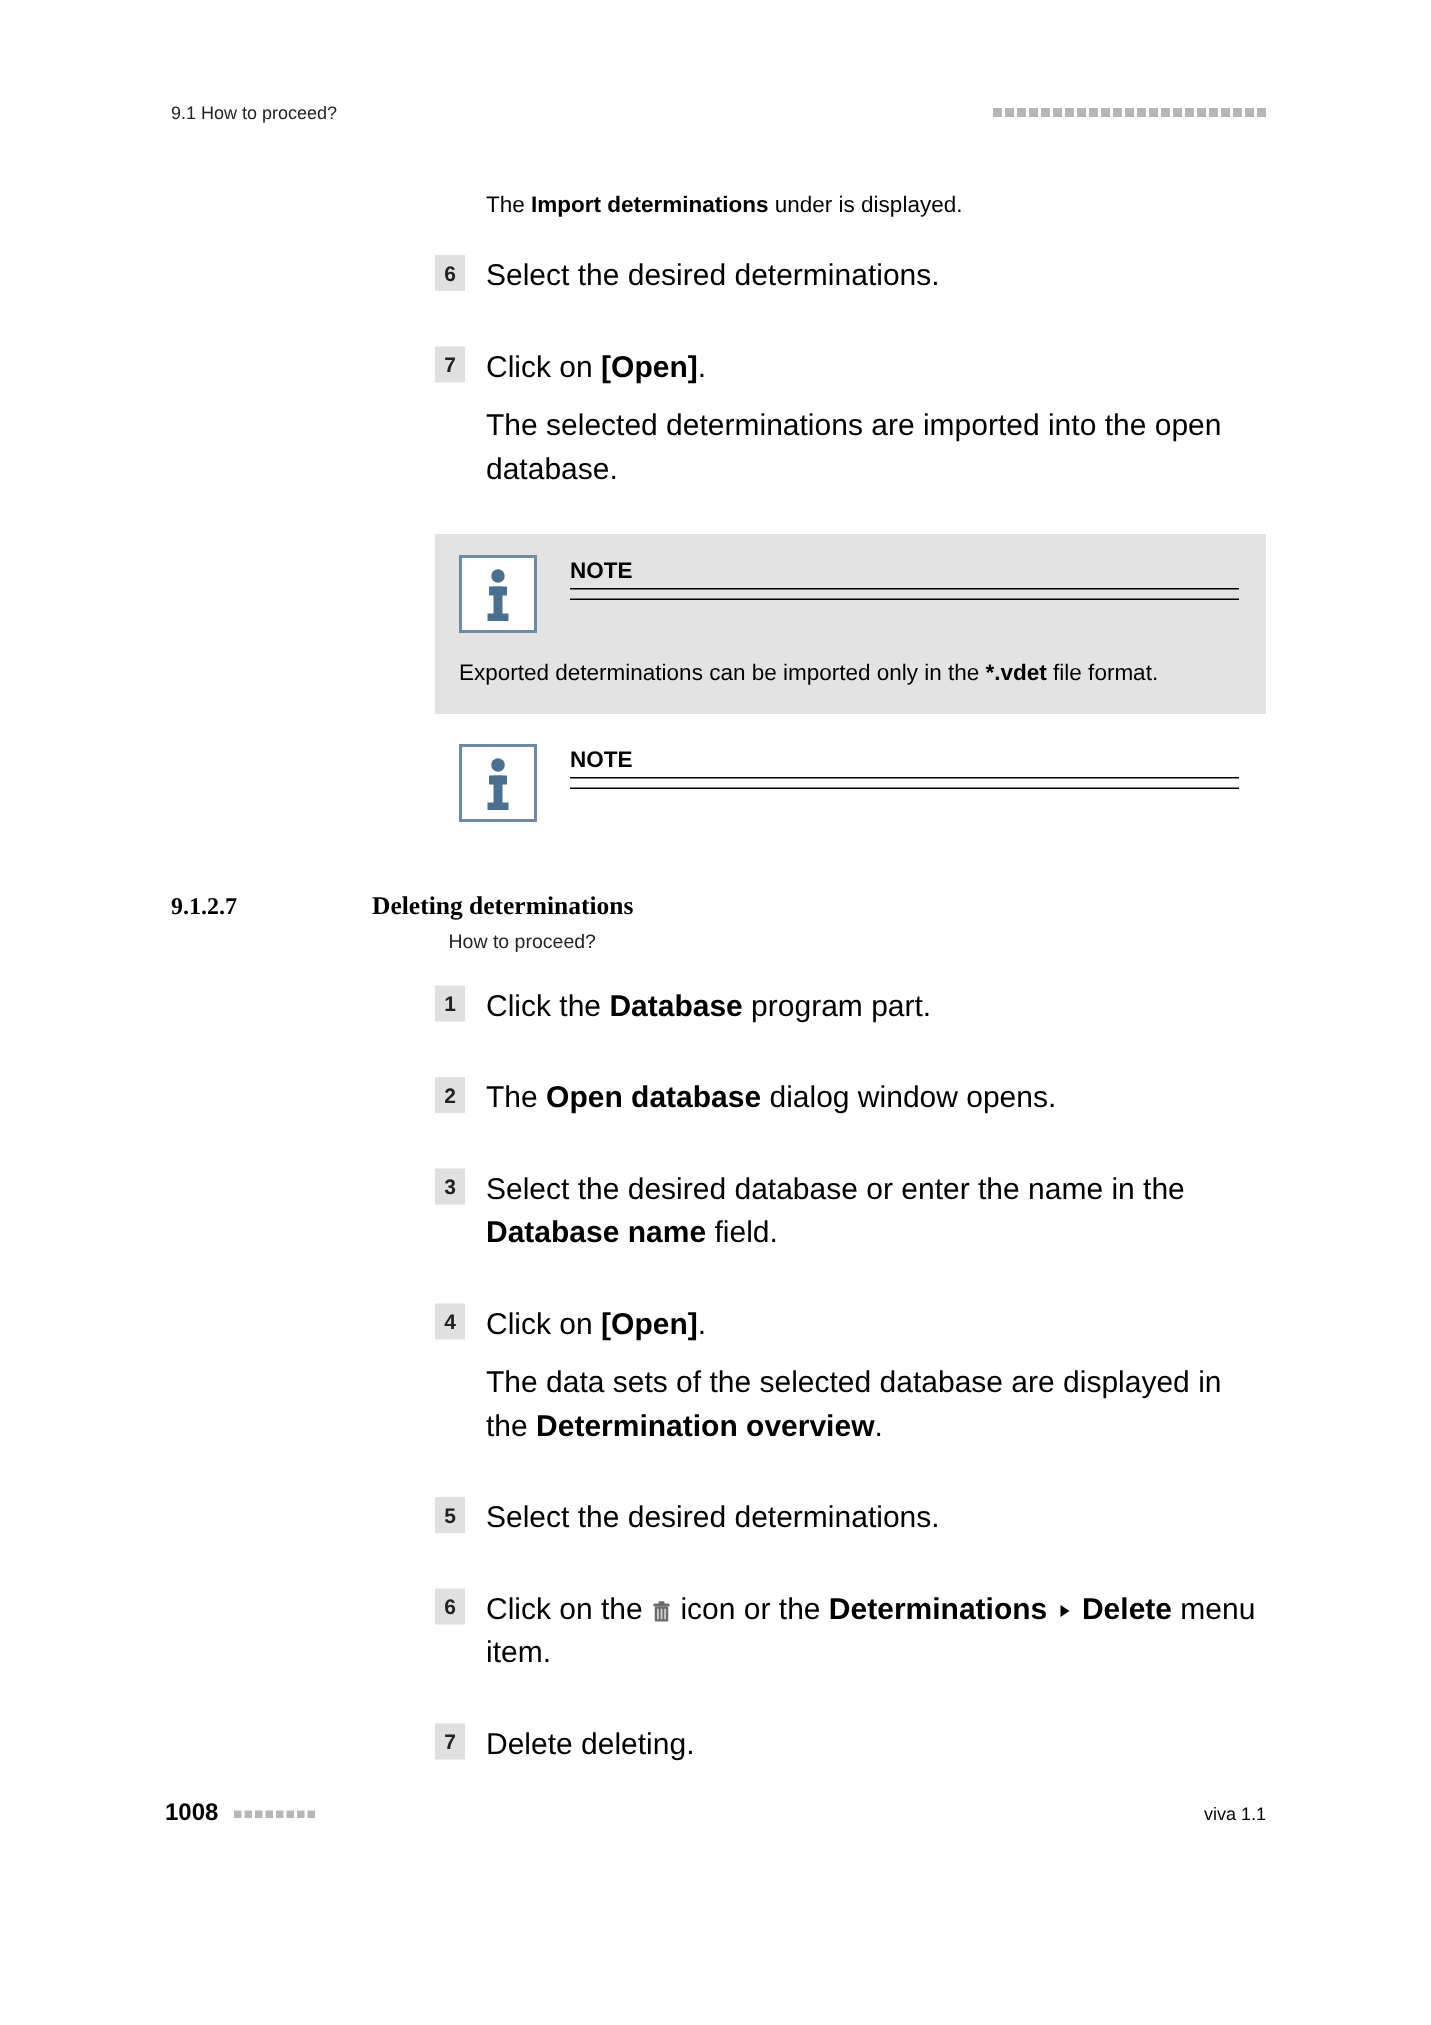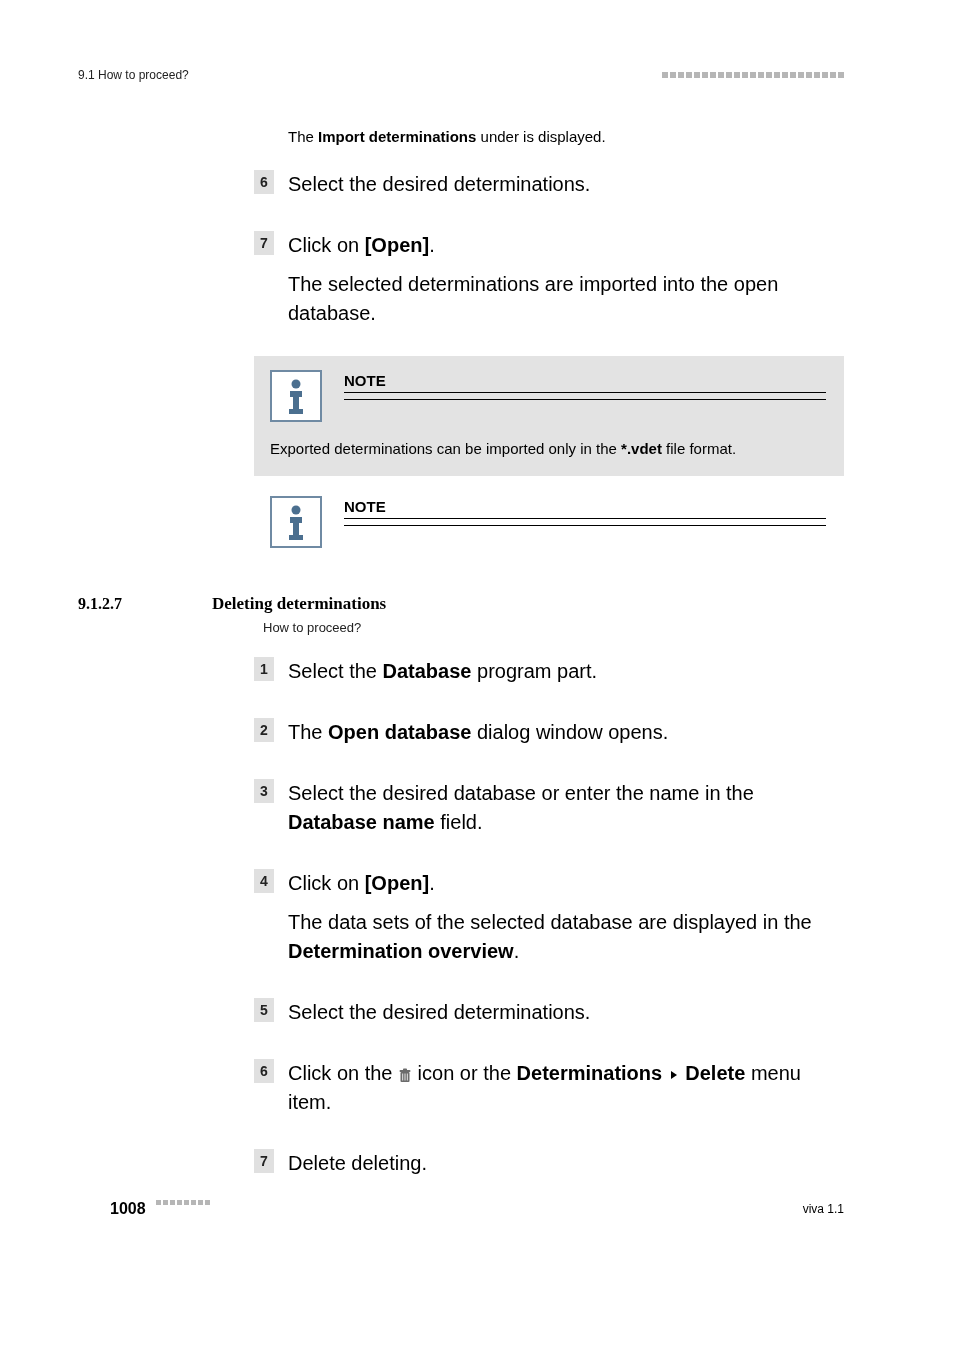--- a/index.html
+++ b/index.html
@@ -6,21 +6,21 @@
   html, body { margin: 0; padding: 0; }
   body {
     width: 954px;
     height: 1350px;
     background: #fff;
     font-family: "Segoe UI", "Frutiger", "Helvetica Neue", Arial, sans-serif;
     color: #000;
     position: relative;
   }
   .page {
-    padding: 68px 110px 0 78px;
+    padding: 68px 110px 0 114px;
   }
   .top-header {
     display: flex;
     justify-content: space-between;
     align-items: center;
     margin-bottom: 44px;
   }
   .running-head {
     font-size: 12px;
     color: #222;
@@ -140,21 +140,21 @@
 
   .footer {
     position: absolute;
     left: 110px; right: 110px;
     bottom: 132px;
     display: flex;
     justify-content: space-between;
     align-items: center;
     font-size: 12px;
   }
-  .footer .pgwrap { display:flex; align-items:flex-start; gap:10px; }
+  .footer .pgwrap { display:flex; align-items:center; gap:10px; }
   .footer .pagenum { font-weight: 800; font-size: 16px; }
   b { font-weight: 700; }
 </style>
 </head>
 <body>
 
 <div class="page">
 
   <div class="top-header">
     <div class="running-head">9.1 How to proceed?</div>
@@ -252,21 +252,21 @@
     <div class="section-title">Deleting determinations</div>
   </div>
   <div class="subcaption">How to proceed?</div>
 
   <div class="content-col">
 
     <div class="step">
       <div class="num">1</div>
       <div class="body">
         <p>
-          <span>Select the </span><b>Database</b><span> program part.</span>
+          <span>Click the </span><b>Database</b><span> program part.</span>
         </p>
       </div>
     </div>
 
     <div class="step">
       <div class="num">2</div>
       <div class="body">
         <p>
           <span>The </span><b>Open database</b><span> dialog window opens.</span>
         </p>

